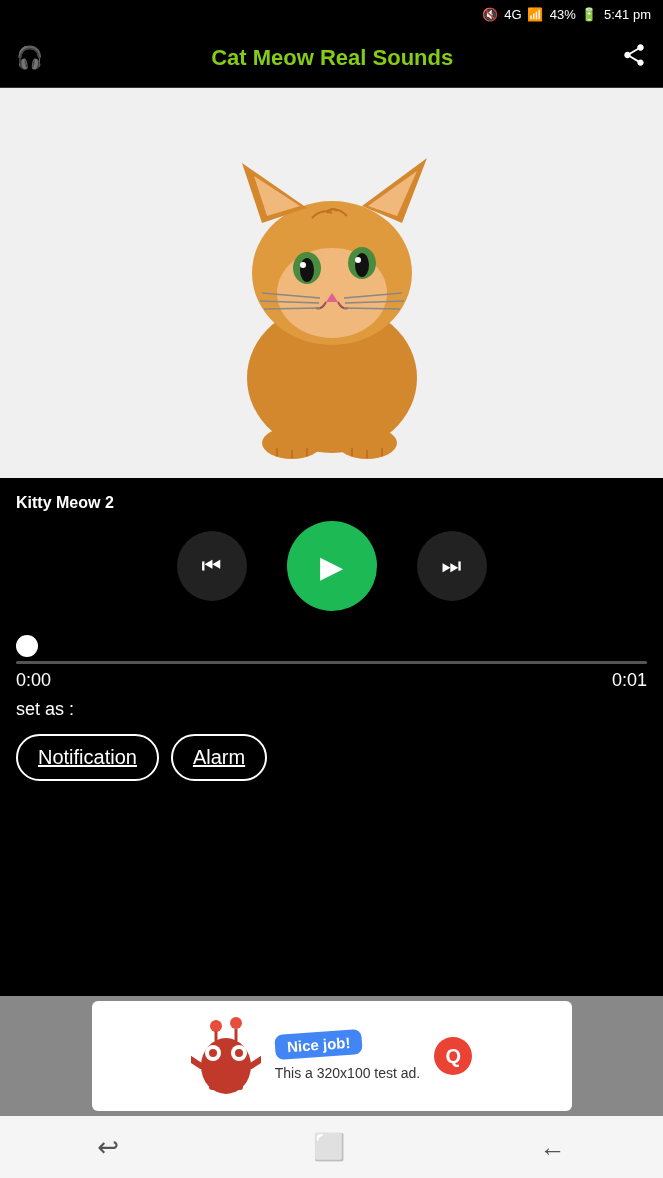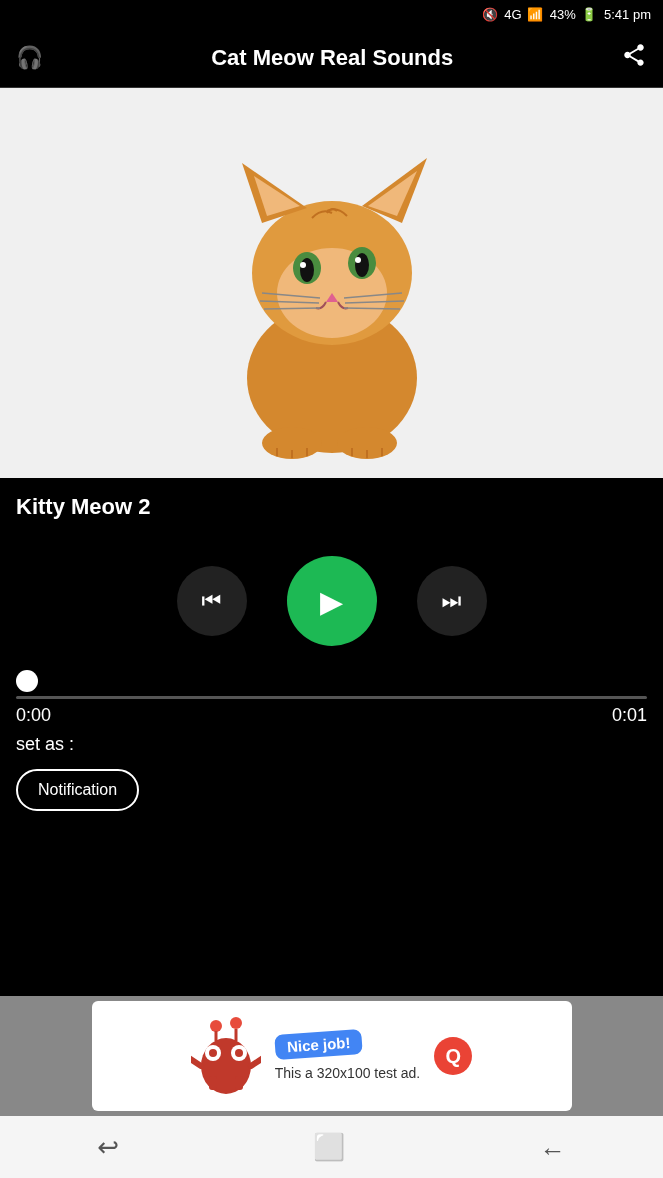--- a/index.html
+++ b/index.html
@@ -33,21 +33,21 @@
       display: flex;
       align-items: center;
       justify-content: space-between;
       padding: 8px 16px;
       height: 60px;
       border-bottom: 1px solid #333;
     }
     .app-header .title {
       font-size: 22px;
       font-weight: bold;
-      color: #ffffff;
+      color: #84cc16;
       text-align: center;
       flex: 1;
     }
     .header-icon {
       font-size: 22px;
       color: #fff;
       cursor: pointer;
     }
 
     
@@ -69,24 +69,24 @@
     
     .player-section {
       background: #000;
       color: #fff;
       flex: 1;
       padding: 16px;
       display: flex;
       flex-direction: column;
     }
     .track-name {
-      font-size: 22px;
+      font-size: 16px;
       font-weight: bold;
       color: #fff;
-      margin-bottom: 36px;
+      margin-bottom: 9px;
     }
     .controls {
       display: flex;
       justify-content: center;
       align-items: center;
       gap: 40px;
       margin-bottom: 24px;
     }
     .ctrl-btn {
       width: 70px;
@@ -147,23 +147,24 @@
       display: flex;
       gap: 12px;
       flex-wrap: wrap;
     }
     .set-as-btn {
       border: 2px solid #fff;
       background: transparent;
       color: #fff;
       border-radius: 30px;
       padding: 10px 20px;
-      font-size: 16px;
+      font-size: 20px;
       cursor: pointer;
       white-space: nowrap;
+      text-decoration: underline;
     }
 
     
     .ad-banner {
       background: #888;
       height: 120px;
       display: flex;
       justify-content: center;
       align-items: center;
       overflow: hidden;
@@ -294,20 +295,23 @@
     <div class="time-row">
       <span>0:00</span>
       <span>0:01</span>
     </div>
   </div>
 
   <div class="set-as-label">set as :</div>
   <div class="set-as-buttons">
     <button class="set-as-btn">
       <span>Notification</span>
+    </button>
+    <button class="set-as-btn">
+      <span>Alarm</span>
     </button>
   </div>
 </div>
 
 <div class="ad-banner">
   <div class="ad-inner">
 
     <svg width="70" height="90" viewBox="0 0 70 90" xmlns="http://www.w3.org/2000/svg">
       <ellipse cx="35" cy="55" rx="25" ry="28" fill="#c0392b"></ellipse>
       <circle cx="22" cy="42" r="8" fill="white"></circle>

